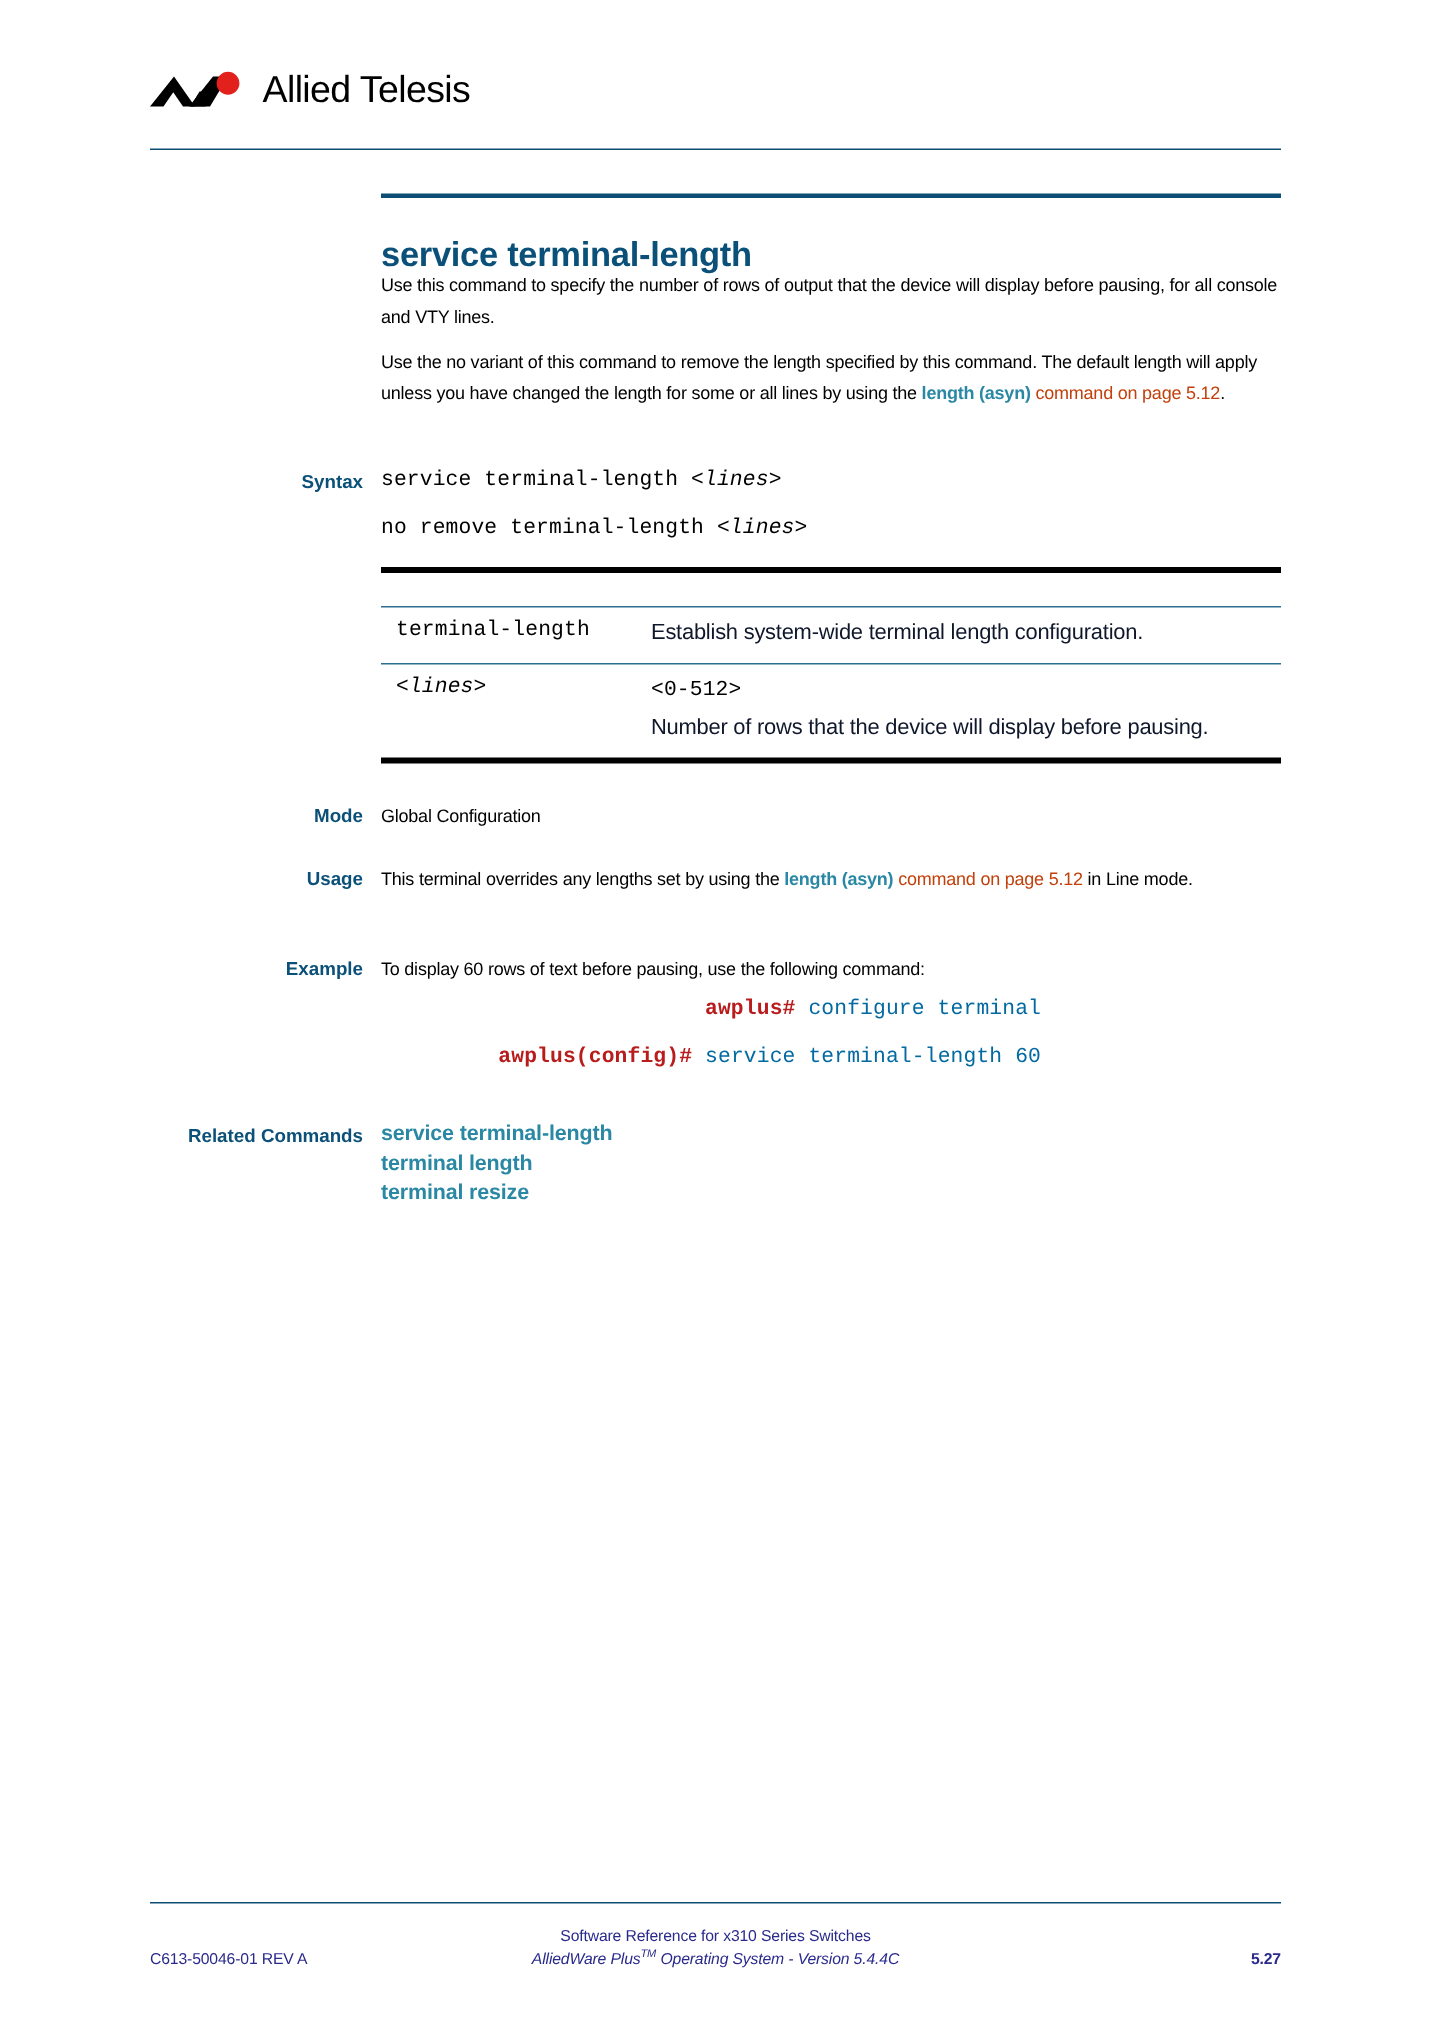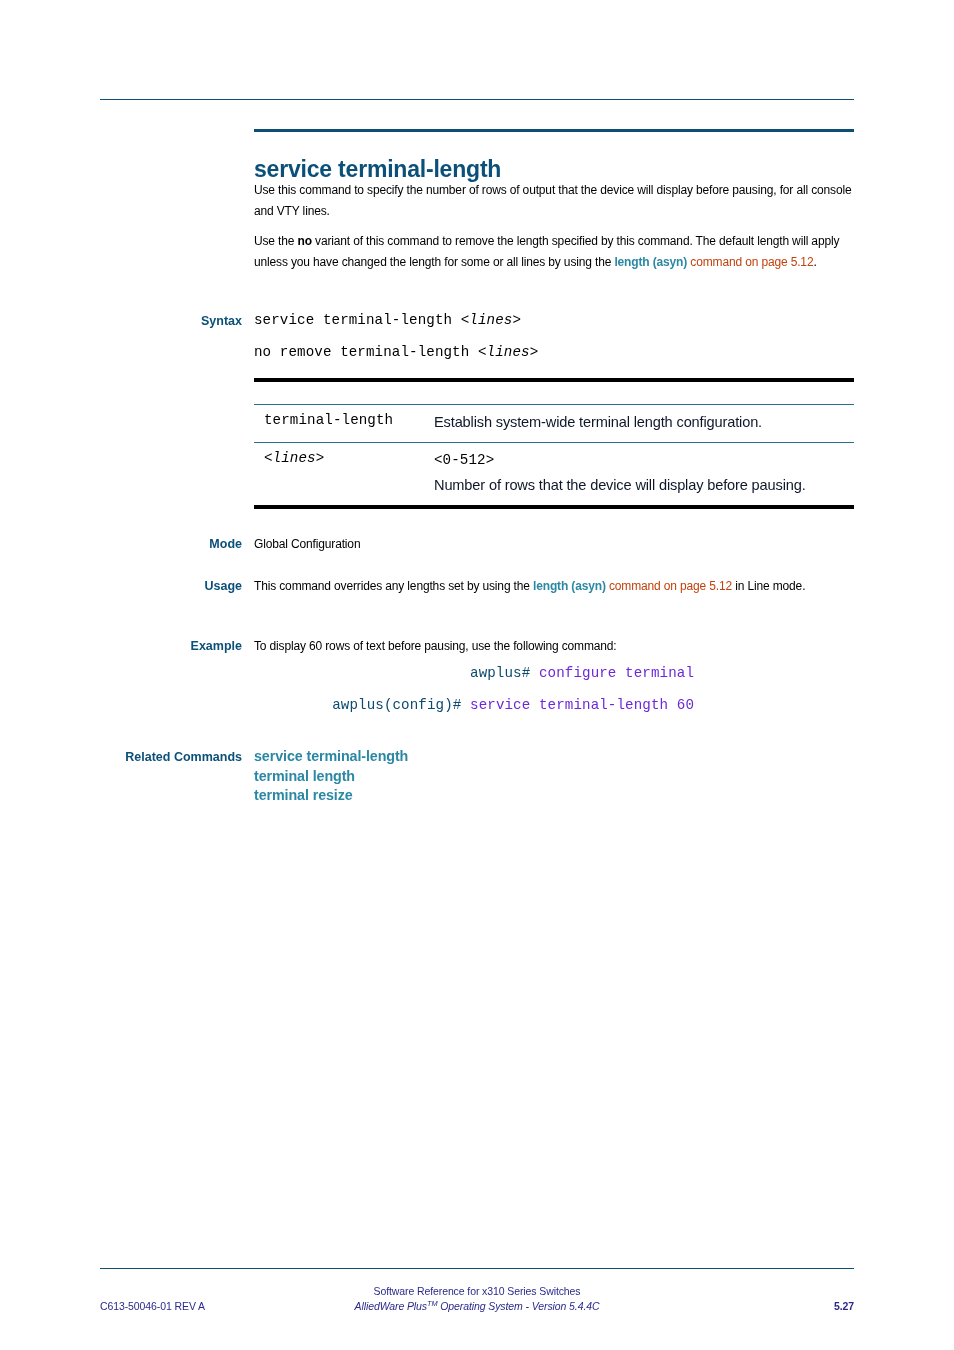--- a/index.html
+++ b/index.html
@@ -96,21 +96,21 @@
     line-height: 28px;
   }
 
   
   .para {
     font-size: 12px;
     line-height: 20.5px;
     color: #000000;
     letter-spacing: -0.15px;
   }
-  .para b { font-weight: bold; }
+  .para b { font-weight: normal; }
   .lnk {
     color: #c2410c;
   }
   .lnk-b {
     color: #2a88a4;
     font-weight: bold;
   }
 
   
   .mono {
@@ -172,25 +172,25 @@
 
   
   .cli-line {
     font-family: "Liberation Mono", monospace;
     font-size: 14.2px;
     letter-spacing: 0.1px;
     line-height: 22px;
     white-space: pre;
   }
   .cli-prompt {
-    color: #0c4a6e;
-    font-weight: normal;
+    color: #b91c1c;
+    font-weight: bold;
   }
   .cli-cmd {
-    color: #6d28d9;
+    color: #0369a1;
   }
 
   
   .rel-item {
     font-size: 14.3px;
     font-weight: bold;
     color: #2a88a4;
     line-height: 19.5px;
     letter-spacing: -0.1px;
   }
@@ -240,20 +240,33 @@
     font-size: 7.4px;
     vertical-align: super;
     line-height: 0;
   }
 </style>
 </head>
 <body>
 
 <div class="page">
 
+  <div class="header">
+    <div class="logo">
+      <span class="logo-mark">
+        <svg viewBox="0 0 68 26" width="68" height="26" xmlns="http://www.w3.org/2000/svg">
+          <polygon points="0,24 16,4 30,24 22,24 15.5,14.5 9,24" fill="#000000"></polygon>
+          <polygon points="26,24 42,4 52,4 40,24" fill="#000000"></polygon>
+          <polygon points="33,14 43,14 37,24 27,24" fill="#000000"></polygon>
+          <circle cx="52" cy="8.5" r="7.6" fill="#e2211c"></circle>
+        </svg>
+      </span>
+      <span class="logo-text">Allied Telesis</span>
+    </div>
+  </div>
   <div class="header-rule"></div>
 
   <div class="title-rule"></div>
   <h1 class="page-title">service terminal-length</h1>
 
   <div class="main-col para" style="top:180px;">
     <span>Use this command to specify the number of rows of output that the device will display before pausing, for all console and VTY lines.</span>
   </div>
 
   <div class="main-col para" style="top:231px;">
@@ -286,21 +299,21 @@
     </div>
 
     <div class="tborder-bottom"></div>
   </div>
 
   <div class="label-col" style="top:536px;">Mode</div>
   <div class="main-col para" style="top:534px;">Global Configuration</div>
 
   <div class="label-col" style="top:578px;">Usage</div>
   <div class="main-col para" style="top:576px;">
-    <span>This command overrides any lengths set by using the </span><a class="lnk-b">length (asyn)</a><a class="lnk"> command on page 5.12</a><span> in Line mode.</span>
+    <span>This terminal overrides any lengths set by using the </span><a class="lnk-b">length (asyn)</a><a class="lnk"> command on page 5.12</a><span> in Line mode.</span>
   </div>
 
   <div class="label-col" style="top:638px;">Example</div>
   <div class="main-col para" style="top:636px;">To display 60 rows of text before pausing, use the following command:</div>
 
   <div class="main-col" style="top:662px; width:440px;">
     <div class="cli-line" style="text-align:right;"><span class="cli-prompt">awplus#</span><span class="cli-cmd"> configure terminal</span></div>
     <div class="cli-line" style="text-align:right; margin-top:10px;"><span class="cli-prompt">awplus(config)#</span><span class="cli-cmd"> service terminal-length 60</span></div>
   </div>
 

